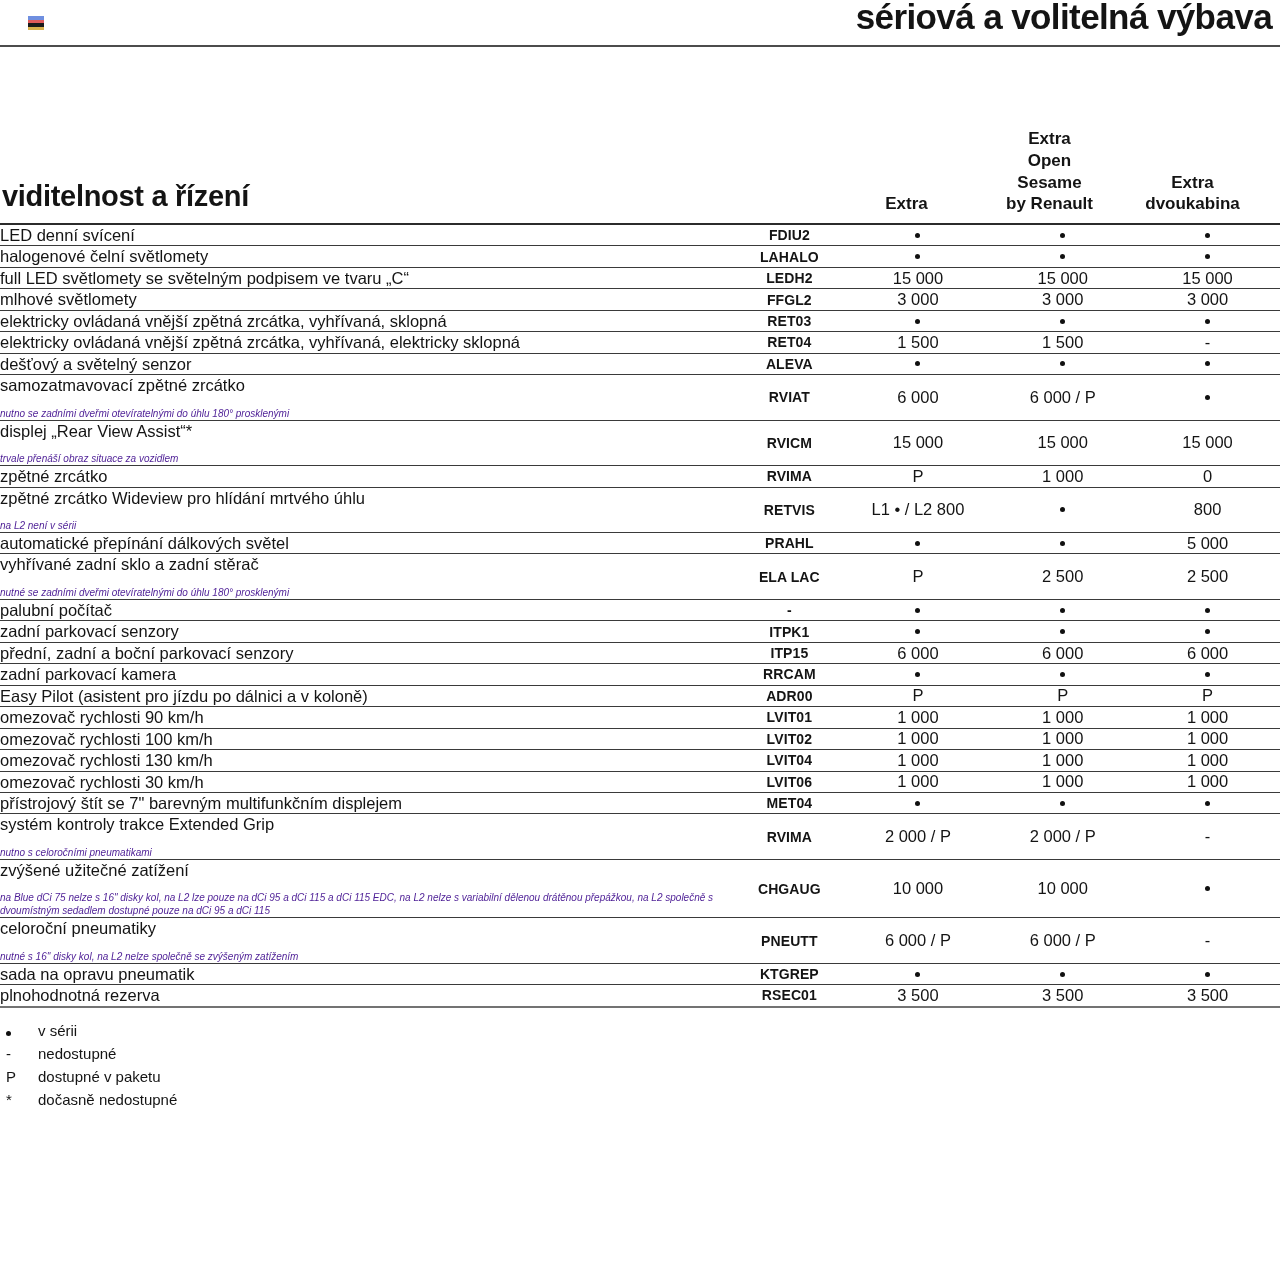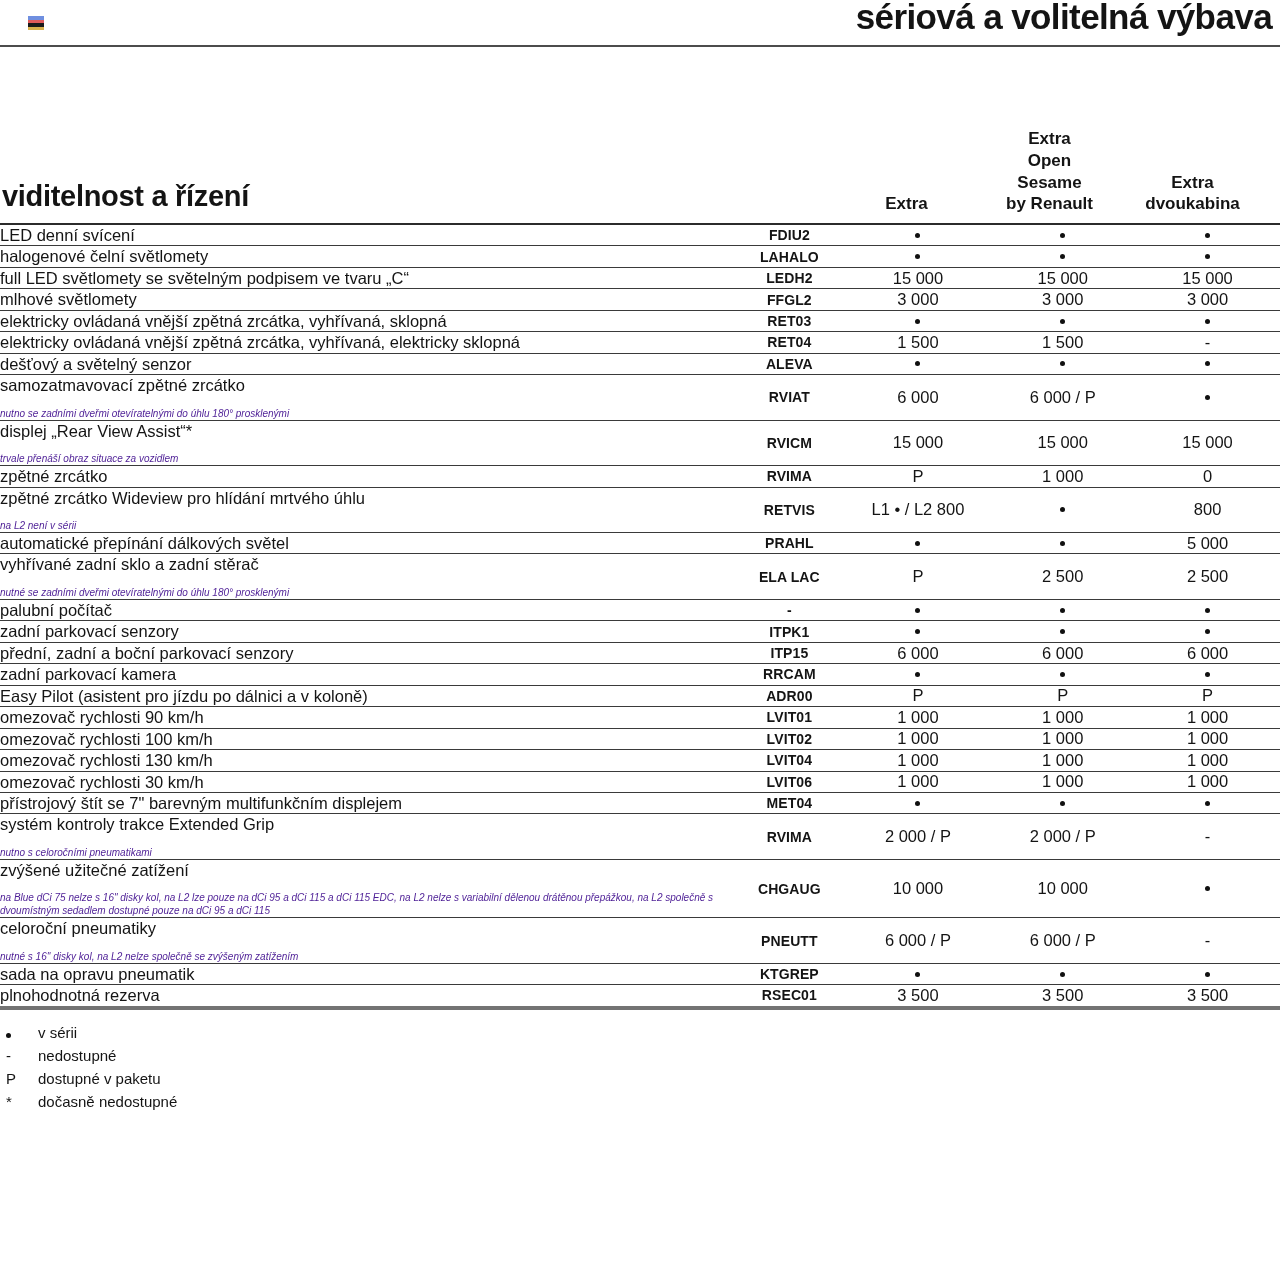--- a/index.html
+++ b/index.html
@@ -108,21 +108,21 @@
   }
   td.val.dot { font-size: 0; }
   td.val.dot::after {
     content: "";
     display: inline-block;
     width: 5px; height: 5px;
     border-radius: 50%;
     background: #101010;
     vertical-align: middle;
   }
-  tr.lastrow td { border-bottom: 4px solid #737373; }
+  tr.lastrow td { border-bottom: 2px solid #737373; }
 
   
   .legend {
     margin-top: 11px;
     padding-left: 6px;
   }
   .legend-row {
     display: flex;
     align-items: baseline;
     font-size: 15px;

